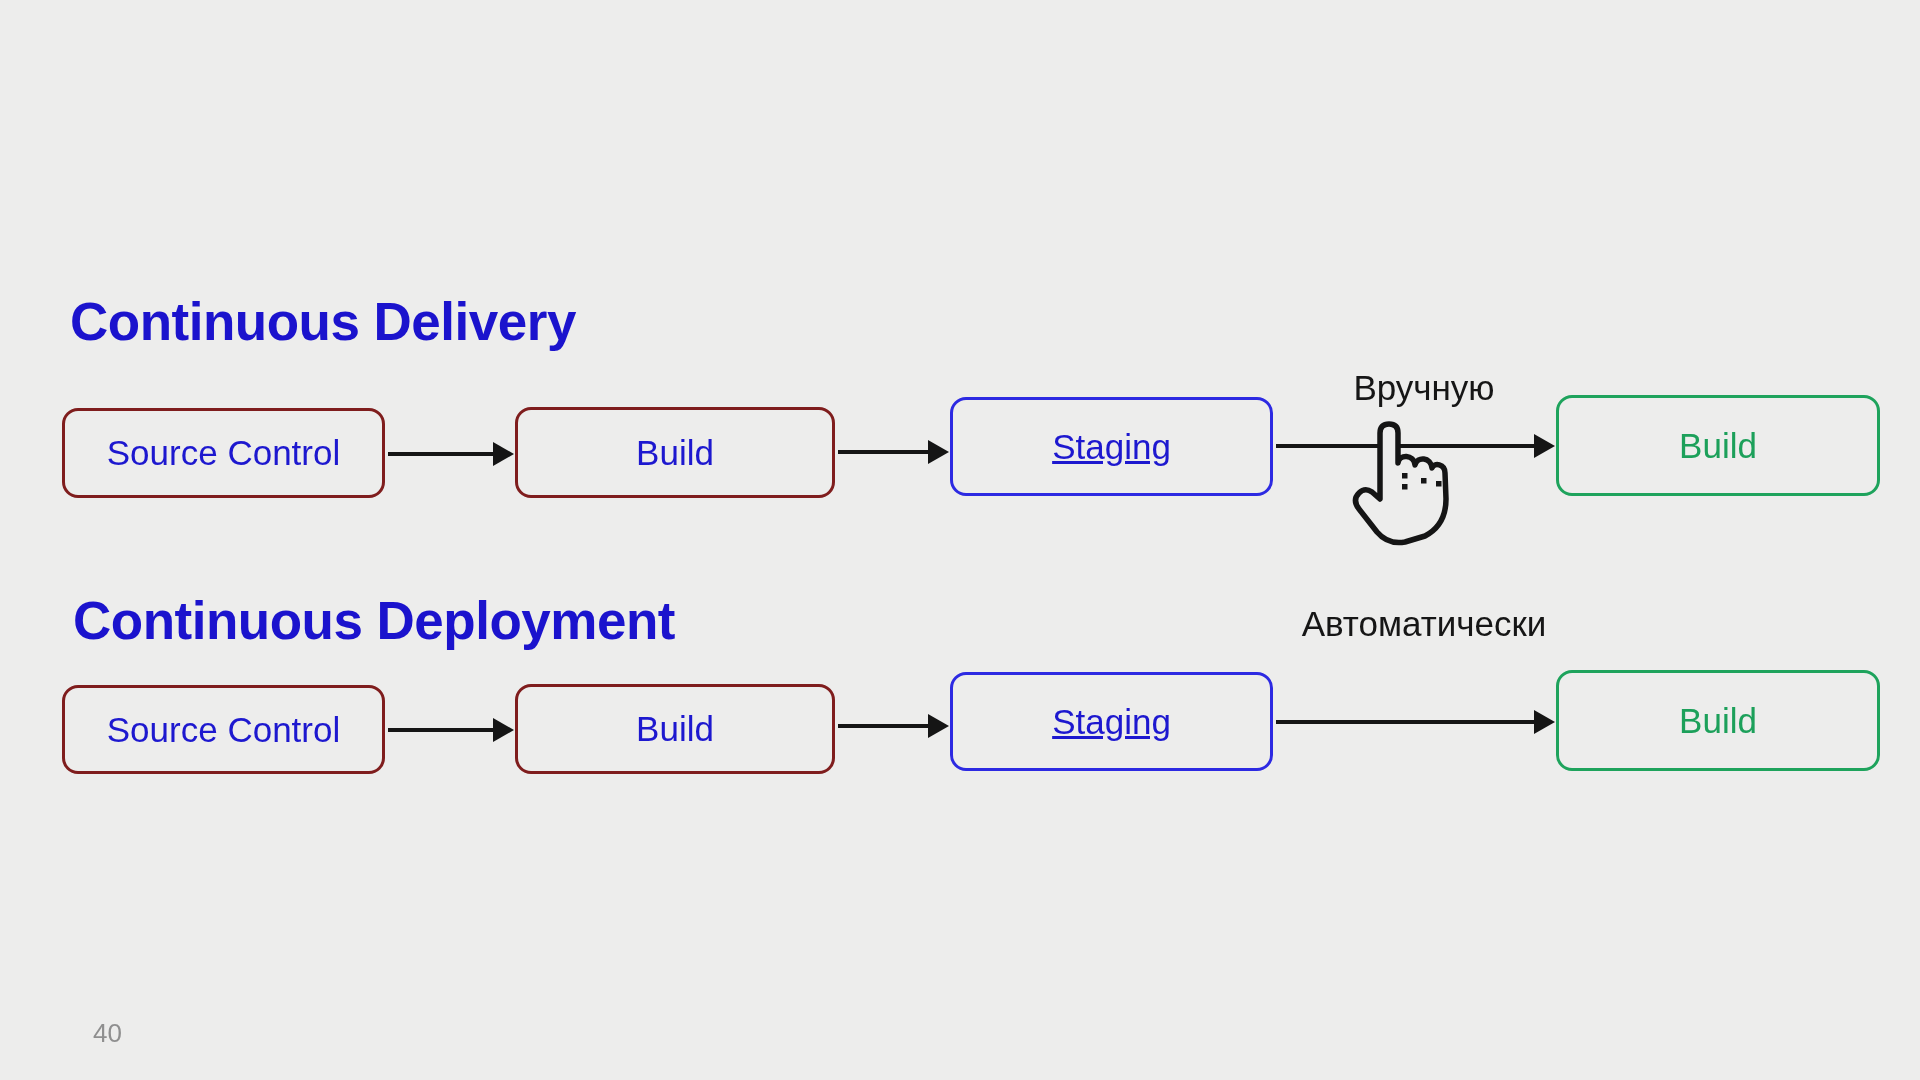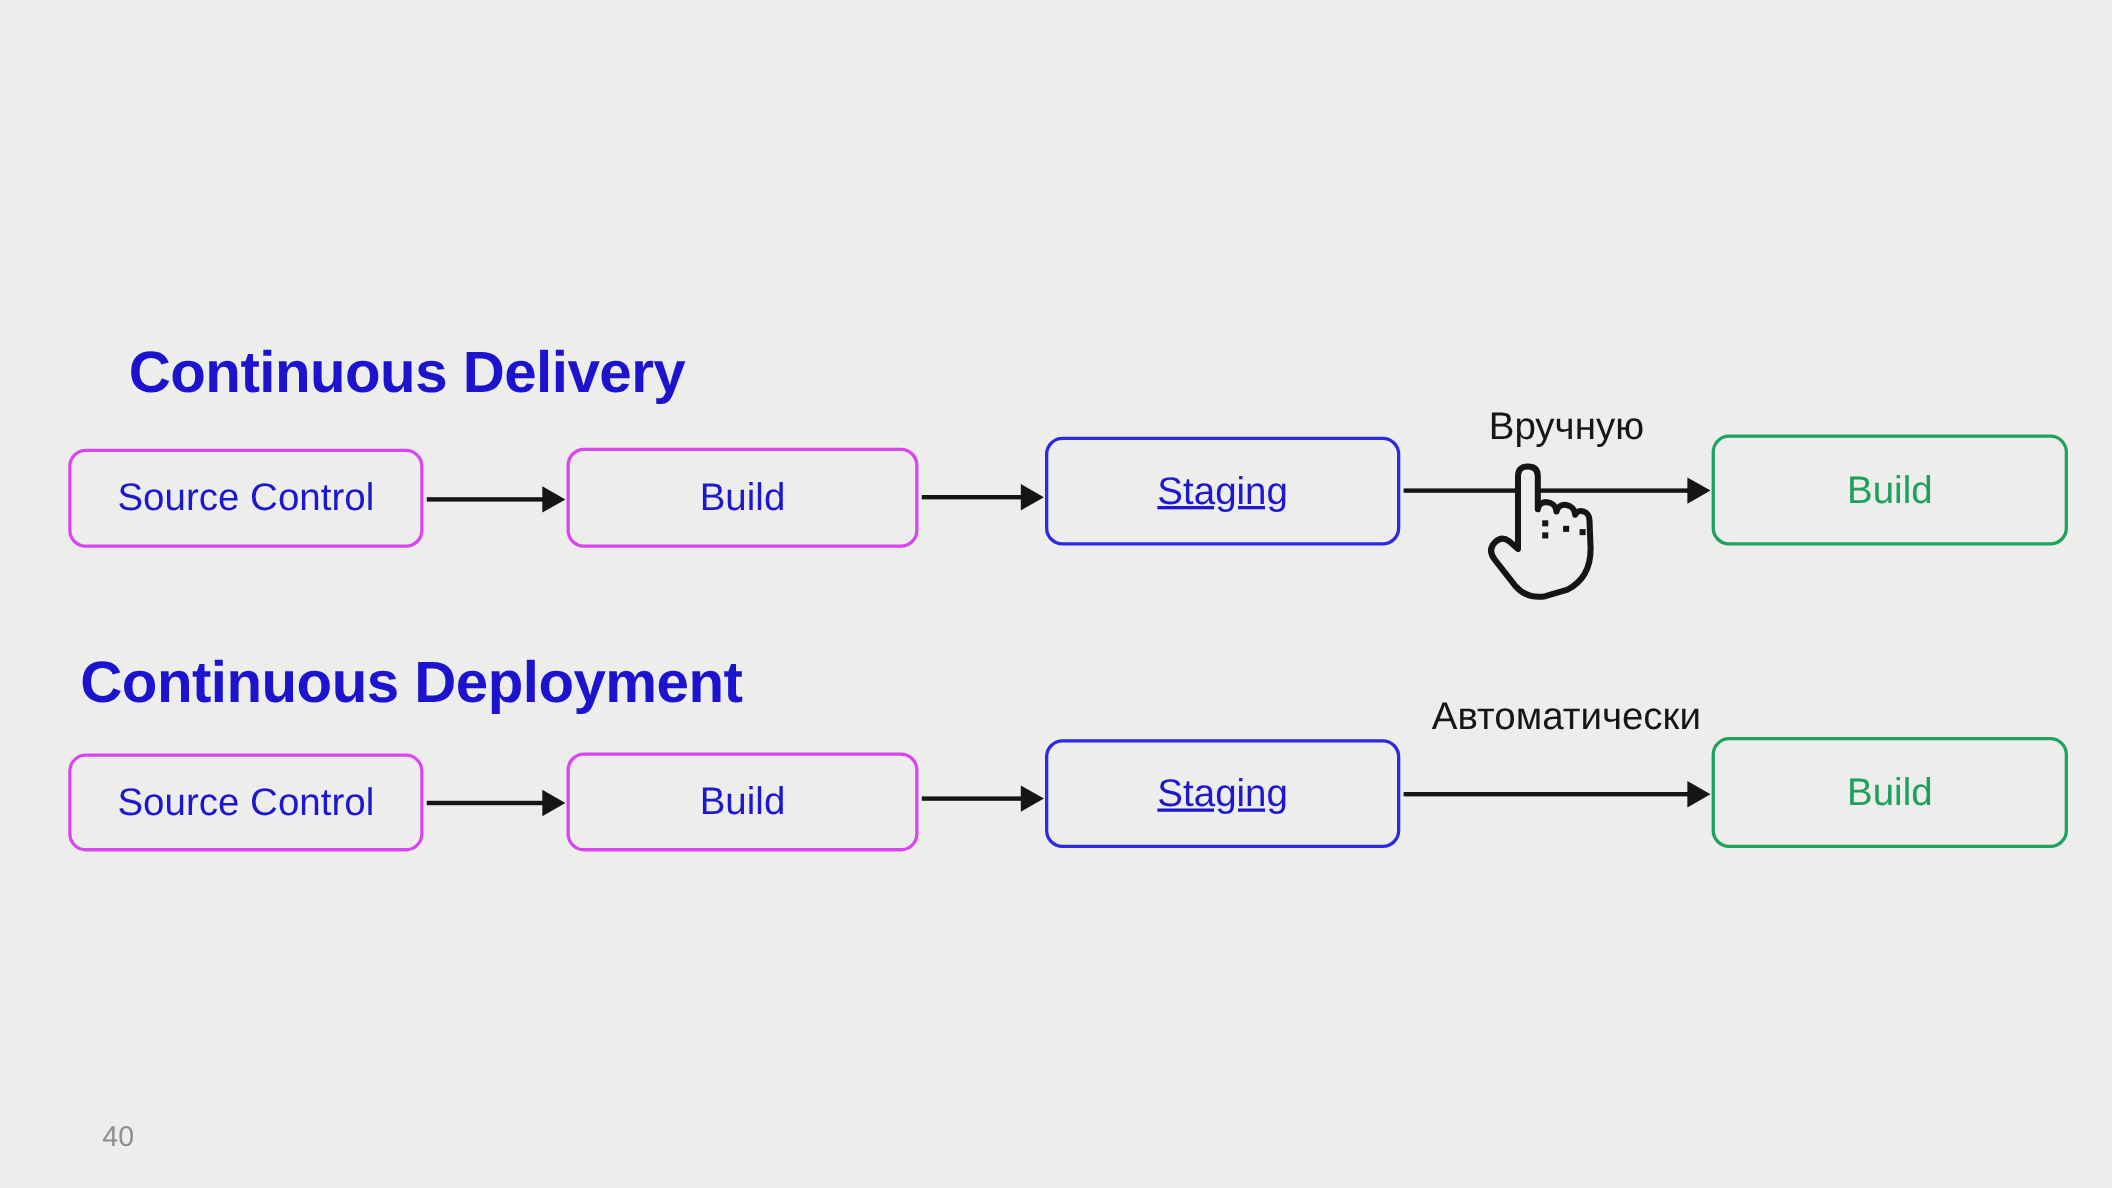--- a/index.html
+++ b/index.html
@@ -13,26 +13,26 @@
   .slide{position:absolute;inset:0;}
 
   .section-title{
     position:absolute;
     color:#1b13cd;
     font-size:53px;
     font-weight:600;
     letter-spacing:-0.5px;
     white-space:nowrap;
   }
-  #title-delivery{left:70px;top:308px;margin-left:47px;}
+  #title-delivery{left:70px;top:291px;}
   #title-deployment{left:73px;top:590px;}
 
   .flow-box{
     position:absolute;
-    border:3px solid #d946ef;
+    border:3px solid #7f1d1d;
     border-radius:16px;
     background:transparent;
     display:flex;align-items:center;justify-content:center;
     color:#1d18cf;
     font-size:35px;
     font-weight:500;
     box-sizing:border-box;
     white-space:nowrap;
   }
   .flow-box.green{
@@ -79,21 +79,21 @@
   .annotation{
     position:absolute;
     color:#161616;
     font-size:35px;
     font-weight:500;
     text-align:center;
     white-space:nowrap;
     margin-left:12px;
   }
   #annotation-manual{left:1292px;top:368px;width:240px;}
-  #annotation-auto{left:1277px;top:632px;width:270px;}
+  #annotation-auto{left:1277px;top:604px;width:270px;}
 
   #hand-cursor{
     position:absolute;
     left:1350px;top:420px;
     width:136px;height:138px;
     z-index:5;
   }
 
   .page-number{
     position:absolute;

